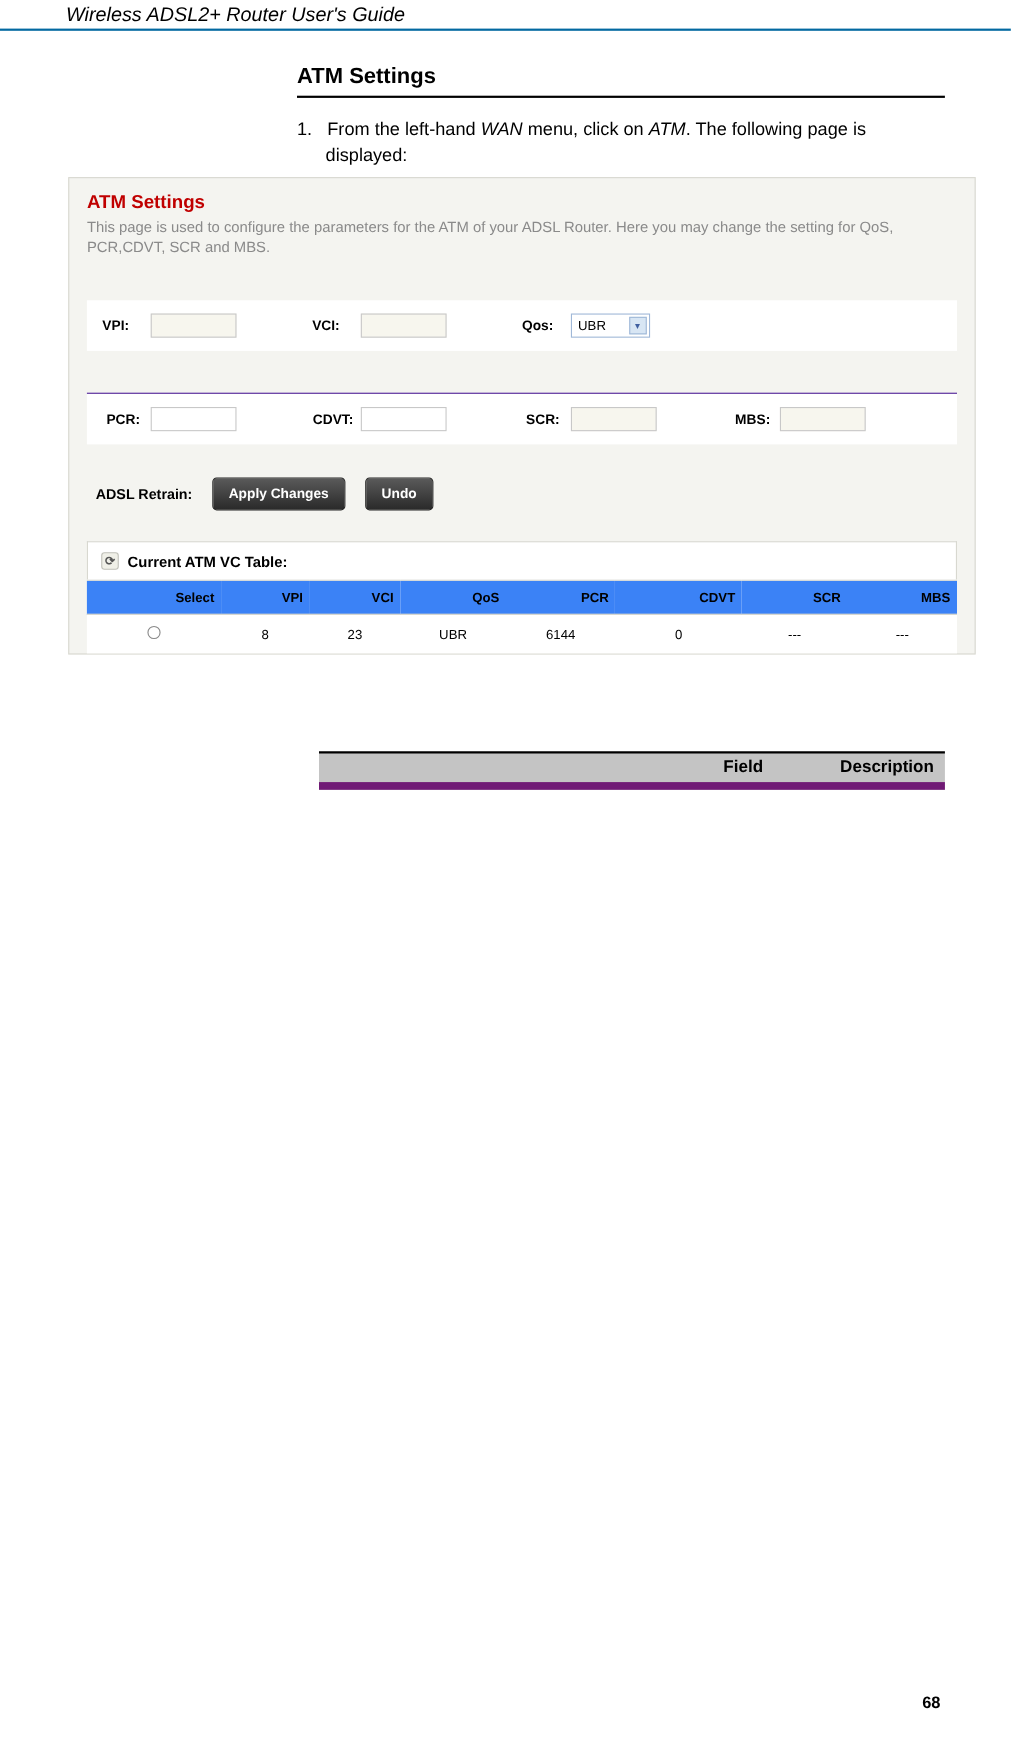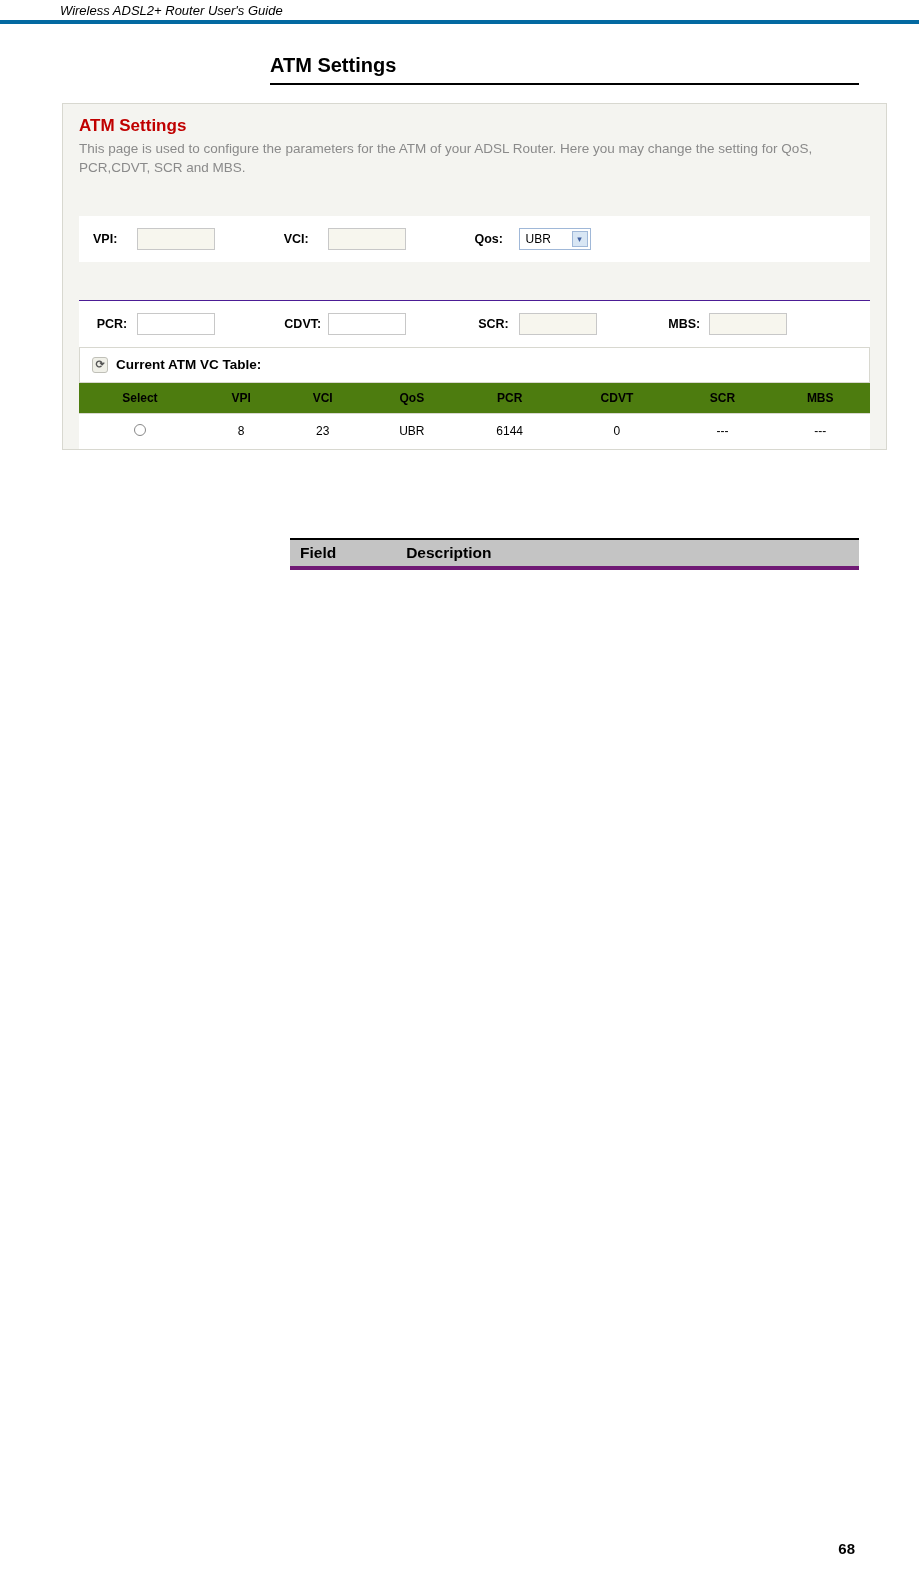--- a/index.html
+++ b/index.html
@@ -4,24 +4,24 @@
   <style>
     * { margin: 0; padding: 0; box-sizing: border-box; }
     body {
       font-family: Arial, Helvetica, sans-serif;
       background: #fff;
       width: 919px;
       height: 1586px;
       position: relative;
     }
     .page-header {
-      border-bottom: 4px solid #0369a1;
+      border-bottom: 2px solid #0369a1;
       padding: 3px 60px 2px 60px;
       font-style: italic;
-      font-size: 13px;
+      font-size: 18px;
     }
     .content-area {
       padding: 30px 60px 0 270px;
     }
     .section-title {
       font-size: 20px;
       font-weight: bold;
       padding-bottom: 6px;
       border-bottom: 2px solid #000;
       margin-bottom: 18px;
@@ -150,67 +150,71 @@
       color: #555;
       font-size: 11px;
     }
     .vc-table {
       width: 100%;
       border-collapse: collapse;
       background: #fff;
       font-size: 12px;
     }
     .vc-table th {
-      background: #4d7c0f;
+      background: #3b82f6;
       border-top: 1px solid #d8d8d0;
       border-bottom: 1px solid #d8d8d0;
       padding: 8px 6px;
-      text-align: center;
+      text-align: right;
       font-weight: bold;
     }
     .vc-table td {
       padding: 10px 6px;
       text-align: center;
     }
     .radio-cell {
       width: 12px;
       height: 12px;
       border: 1px solid #888;
       border-radius: 50%;
       display: inline-block;
       background: #fff;
     }
     .field-desc-block {
       margin: 88px 60px 0 290px;
     }
     .field-desc-row {
       background: #c4c4c4;
       border-top: 2px solid #000;
-      border-bottom: 4px solid #701a75;
+      border-bottom: 7px solid #701a75;
       padding: 4px 10px;
       display: flex;
       gap: 70px;
       font-weight: bold;
       font-size: 15.5px;
+      justify-content: flex-end;
     }
     .page-number {
       position: absolute;
       bottom: 29px;
       right: 64px;
       font-weight: bold;
       font-size: 15px;
     }
   </style>
 </head>
 <body>
 
 <div class="page-header">Wireless ADSL2+ Router User's Guide</div>
 
 <div class="content-area">
   <div class="section-title">ATM Settings</div>
+  <div class="step-text">
+    <span>1.</span>&nbsp;&nbsp;&nbsp;<span>From the left-hand </span><span class="italic">WAN</span><span> menu, click on </span><span class="italic">ATM</span><span>. The following page is displayed:</span>
+  </div>
 </div>
 
 <div class="screenshot">
   <div class="ss-title">ATM Settings</div>
   <div class="ss-desc">This page is used to configure the parameters for the ATM of your ADSL Router. Here you may change the setting for QoS, PCR,CDVT, SCR and MBS.</div>
 
   <div class="params-row">
     <div class="param-group">
       <span class="param-label">VPI:</span>
       <div class="param-input"></div>
@@ -241,20 +245,25 @@
     <div class="param-group">
       <span class="param-label">SCR:</span>
       <div class="param-input"></div>
     </div>
     <div class="param-group">
       <span class="param-label">MBS:</span>
       <div class="param-input"></div>
     </div>
   </div>
 
+  <div class="retrain-row">
+    <span class="retrain-label">ADSL Retrain:</span>
+    <button class="btn-dark">Apply Changes</button>
+    <button class="btn-dark">Undo</button>
+  </div>
 
   <div class="table-header">
     <span class="refresh-icon">⟳</span>
     <span>Current ATM VC Table:</span>
   </div>
   <table class="vc-table">
     <thead>
       <tr>
         <th>Select</th>
         <th>VPI</th>

